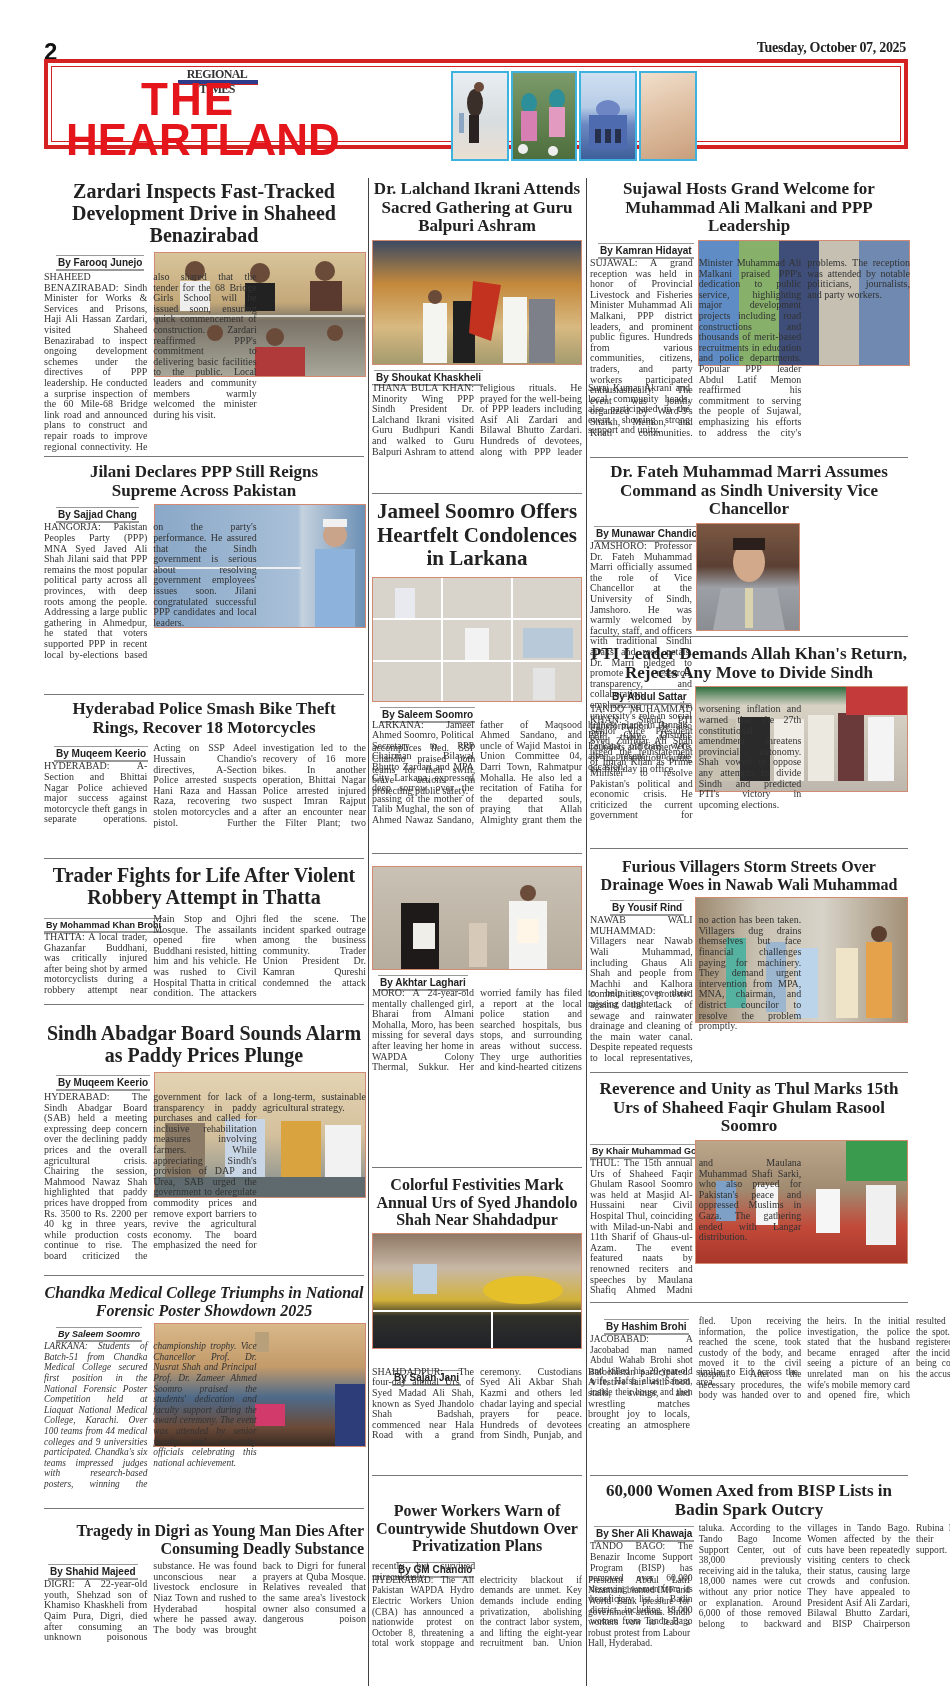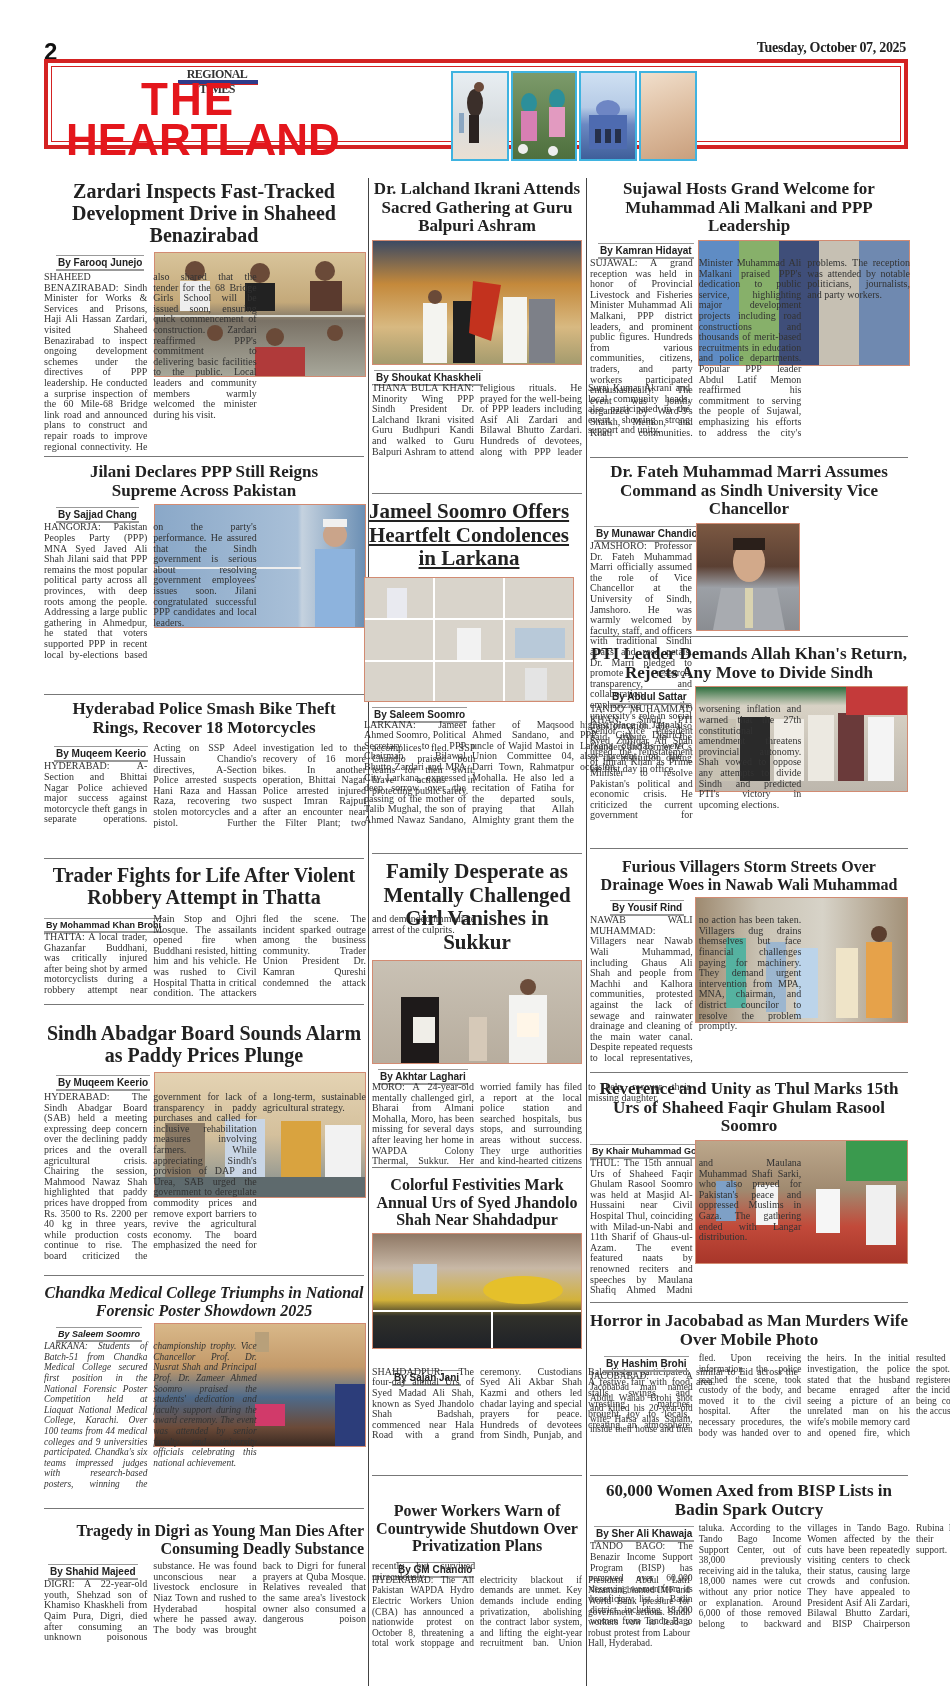--- a/index.html
+++ b/index.html
@@ -129,21 +129,21 @@
           <circle cx="180" cy="30" r="12" fill="#caa48a"></circle>
           <rect x="168" y="14" width="24" height="8" fill="#f0f0f0"></rect>
           <rect x="160" y="44" width="40" height="78" fill="#8db3dd"></rect>
         </svg>
     </div>
     <div class="body" style="position:absolute;left:0;top:18px;width:322px;height:146px;columns:3;column-fill:auto;">HANGORJA: Pakistan Peoples Party (PPP) MNA Syed Javed Ali Shah Jilani said that PPP remains the most popular political party across all provinces, with deep roots among the people. Addressing a large public gathering in Ahmedpur, he stated that voters supported PPP in recent local by-elections based on the party's performance. He assured that the Sindh government is serious about resolving government employees' issues soon. Jilani congratulated successful PPP candidates and local leaders.</div>
   </div>
 </div>
 <div class="hrule" style="left:44px;top:694px;width:320px;"></div>
 
-<div class="story" style="left:364px;top:500px;width:210px;text-decoration:underline;">
+<div class="story" style="left:372px;top:500px;width:210px;">
   <h2 class="hl" style="font-size:21px;line-height:1.12;">Jameel Soomro Offers Heartfelt Condolences in Larkana</h2>
   <div class="ph" style="margin-top:6px;width:210px;height:125px;background:repeating-linear-gradient(90deg,#d9d4cb 0 68px,#fff 68px 70px),#ccc;">
     <svg width="208" height="123" viewBox="0 0 208 123">
         <rect x="0" y="40" width="208" height="2" fill="#fff"></rect>
         <rect x="0" y="82" width="208" height="2" fill="#fff"></rect>
         <rect x="22" y="10" width="20" height="30" fill="#e9eaf0"></rect>
         <rect x="92" y="50" width="24" height="32" fill="#f2f2f2"></rect>
         <rect x="160" y="90" width="22" height="32" fill="#e4e4e4"></rect>
         <rect x="150" y="50" width="50" height="30" fill="#b8c9d9"></rect>
       </svg>
@@ -204,21 +204,20 @@
 <div class="story" style="left:44px;top:864px;width:320px;">
   <h2 class="hl" style="font-size:20px;">Trader Fights for Life After Violent Robbery Attempt in Thatta</h2>
   <div style="position:relative;margin-top:6px;height:86px;">
     <div style="position:absolute;left:0;top:0;"><span class="byline" style="font-size:9px;">By Mohammad Khan Brohi</span></div>
     <div class="body" style="position:absolute;left:0;top:0;width:322px;height:86px;columns:3;column-fill:auto;"><span style="display: block; height: 18px;"></span>THATTA: A local trader, Ghazanfar Buddhani, was critically injured after being shot by armed motorcyclists during a robbery attempt near Main Stop and Ojhri Mosque. The assailants opened fire when Buddhani resisted, hitting him and his vehicle. He was rushed to Civil Hospital Thatta in critical condition. The attackers fled the scene. The incident sparked outrage among the business community. Trader Union President Dr. Kamran Qureshi condemned the attack and demanded immediate arrest of the culprits.</div>
   </div>
 </div>
 <div class="hrule" style="left:44px;top:1004px;width:320px;"></div>
 
 <div class="story" style="left:372px;top:860px;width:210px;">
-  <h2 class="hl" style="font-size:21px;line-height:1.12;">Family Desperate as Mentally Challenged Girl Vanishes in Sukkur</h2>
   <div class="ph" style="margin-top:6px;width:210px;height:104px;background:linear-gradient(180deg,#c9c1b4 0%,#b7ad9e 100%);">
     <svg width="208" height="102" viewBox="0 0 208 102">
         <rect x="28" y="36" width="38" height="66" fill="#1e1a1a"></rect>
         <rect x="40" y="56" width="22" height="26" fill="#f0eee8"></rect>
         <rect x="96" y="56" width="18" height="44" fill="#d6c9b8"></rect>
         <rect x="136" y="34" width="38" height="68" fill="#f3f3f1"></rect>
         <rect x="144" y="52" width="22" height="24" fill="#fff6e8"></rect>
         <circle cx="155" cy="26" r="8" fill="#6b4c3a"></circle>
       </svg>
   </div>
@@ -311,21 +310,20 @@
           <rect x="100" y="80" width="30" height="22" fill="#d13a6a"></rect>
           <rect x="180" y="60" width="30" height="62" fill="#2c3d7a"></rect>
         </svg>
     </div>
     <div class="body" style="position:absolute;left:0;top:18px;width:322px;height:152px;columns:3;column-fill:auto;font-size:9.4px;">LARKANA: Students of Batch-51 from Chandka Medical College secured first position in the National Forensic Poster Competition held at Liaquat National Medical College, Karachi. Over 100 teams from 44 medical colleges and 9 universities participated. Chandka's six teams impressed judges with research-based posters, winning the championship trophy. Vice Chancellor Prof. Dr. Nusrat Shah and Principal Prof. Dr. Zameer Ahmed Soomro praised the students' dedication and faculty support during the award ceremony. The event was attended by senior faculty and university officials celebrating this national achievement.</div>
   </div>
 </div>
 <div class="hrule" style="left:44px;top:1508px;width:320px;"></div>
 
 <div class="story" style="left:590px;top:1312px;width:318px;">
-  <h2 class="hl" style="font-size:17px;">Horror in Jacobabad as Man Murders Wife Over Mobile Photo</h2>
   <div style="position:relative;margin-top:4px;height:92px;">
     <div style="position:absolute;left:14px;top:0;"><span class="byline">By Hashim Brohi</span></div>
     <div class="body" style="position:absolute;left:0;top:0;width:320px;height:92px;columns:3;column-fill:auto;font-size:9.4px;"><span style="display: block; height: 18px;"></span>JACOBABAD: A Jacobabad man named Abdul Wahab Brohi shot and killed his 20-year-old wife, Hafsa alias Sanam, inside their house and then fled. Upon receiving information, the police reached the scene, took custody of the body, and moved it to the civil hospital. After the necessary procedures, the body was handed over to the heirs. In the initial investigation, the police stated that the husband became enraged after seeing a picture of an unrelated man on his wife's mobile memory card and opened fire, which resulted in her dying on the spot. The police have registered a case regarding the incident, and raids are being conducted to arrest the accused.</div>
   </div>
 </div>
 <div class="hrule" style="left:590px;top:1475px;width:318px;"></div>
 
 <div class="story" style="left:372px;top:1482px;width:210px;">
   <h2 class="hl" style="font-size:16px;margin-top:20px;">Power Workers Warn of Countrywide Shutdown Over Privatization Plans</h2>
   <div style="position:relative;height:100px;margin-top:4px;">

